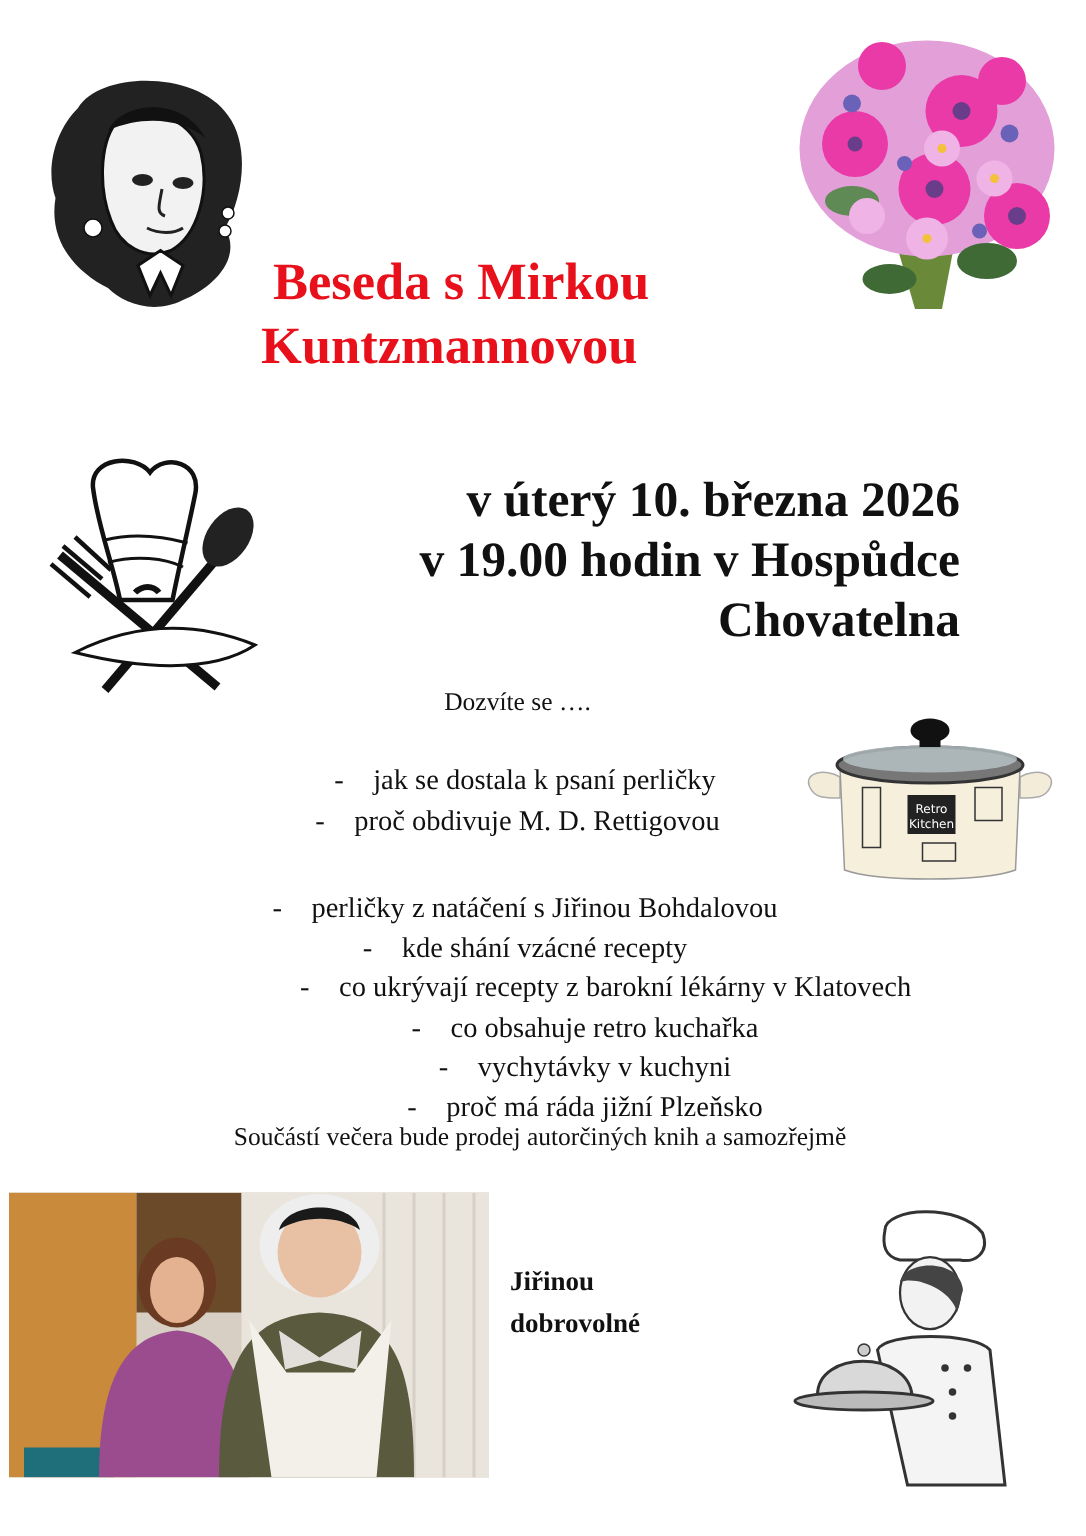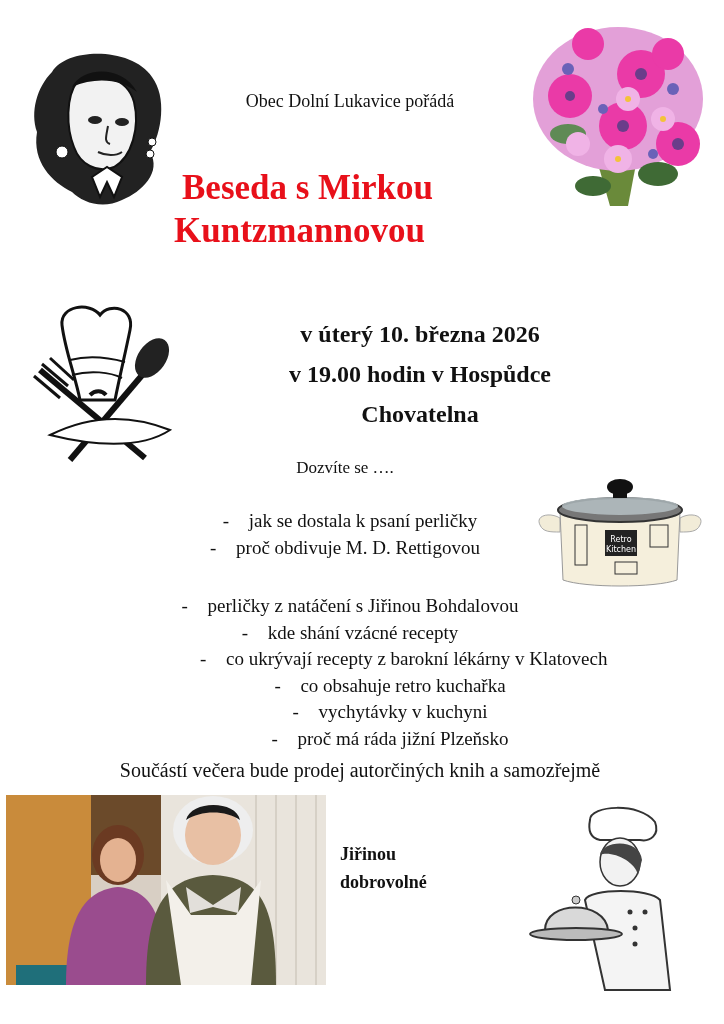--- a/index.html
+++ b/index.html
@@ -13,31 +13,31 @@
     font-size: 18px; line-height: 23px;
   }
   .title {
     left: 166px; top: 166px; width: 350px;
     font-size: 35px; font-weight: bold; color: #e8101a; line-height: 43px;
     text-align: left;
   }
   .title .l1 { padding-left: 16px; display: block; }
   .title .l2 { padding-left: 8px; display: block; }
   .when {
-    left: 200px; top: 314px; width: 440px; text-align: center;
-    font-size: 24px; font-weight: bold; line-height: 40px;
+    left: 200px; top: 314px; width: 440px; text-align: right;
+    font-size: 33px; font-weight: bold; line-height: 40px;
   }
   .dozvite { left: 230px; top: 458px; width: 230px; text-align: center; font-size: 17px; }
   .list { left: 60px; top: 508px; width: 600px; }
   .list .item {
     text-align: center; font-size: 19px; line-height: 26.5px; white-space: pre;
   }
   .list .item .dash { display: inline-block; width: 26px; text-align: left; }
   .outro {
-    left: 40px; top: 745px; width: 640px; text-align: center; font-size: 20px; line-height: 26px; margin-top: 12px;
+    left: 40px; top: 745px; width: 640px; text-align: center; font-size: 17px; line-height: 26px;
   }
   .entry {
     left: 340px; top: 840px; font-size: 18px; font-weight: bold; line-height: 28px;
   }
   .img { overflow: hidden; }
   svg { display: block; }
 </style>
 </head>
 <body>
 
@@ -51,21 +51,20 @@
     <path d="M86,84 C84,95 82,100 88,102" stroke="#222" stroke-width="2" fill="none"></path>
     <path d="M76,110 C84,114 94,114 100,110" stroke="#222" stroke-width="2" fill="none"></path>
     <path d="M70,135 L85,125 L100,135 L92,155 L85,140 L78,155 Z" fill="#fff" stroke="#111" stroke-width="2"></path>
     <circle cx="40" cy="110" r="6" fill="#fff" stroke="#111"></circle>
     <circle cx="130" cy="100" r="4" fill="#fff" stroke="#111"></circle>
     <circle cx="128" cy="112" r="4" fill="#fff" stroke="#111"></circle>
   </svg>
 </div>
 
 <div class="abs intro">
-  <div>Obec Dolní Lukavice pořádá</div>
 </div>
 
 <div class="abs img" style="left:528px;top:14px;width:180px;height:192px;">
   <svg width="180" height="192" viewBox="0 0 180 192">
     <path d="M70,150 L82,192 L100,192 L108,150 Z" fill="#6a8a3a"></path>
     <ellipse cx="90" cy="85" rx="85" ry="72" fill="#e3a0d8"></ellipse>
     <ellipse cx="40" cy="120" rx="18" ry="10" fill="#5f8a55"></ellipse>
     <ellipse cx="130" cy="160" rx="20" ry="12" fill="#3f6a35"></ellipse>
     <ellipse cx="65" cy="172" rx="18" ry="10" fill="#3f6a35"></ellipse>
     <g fill="#ea3aa7">

